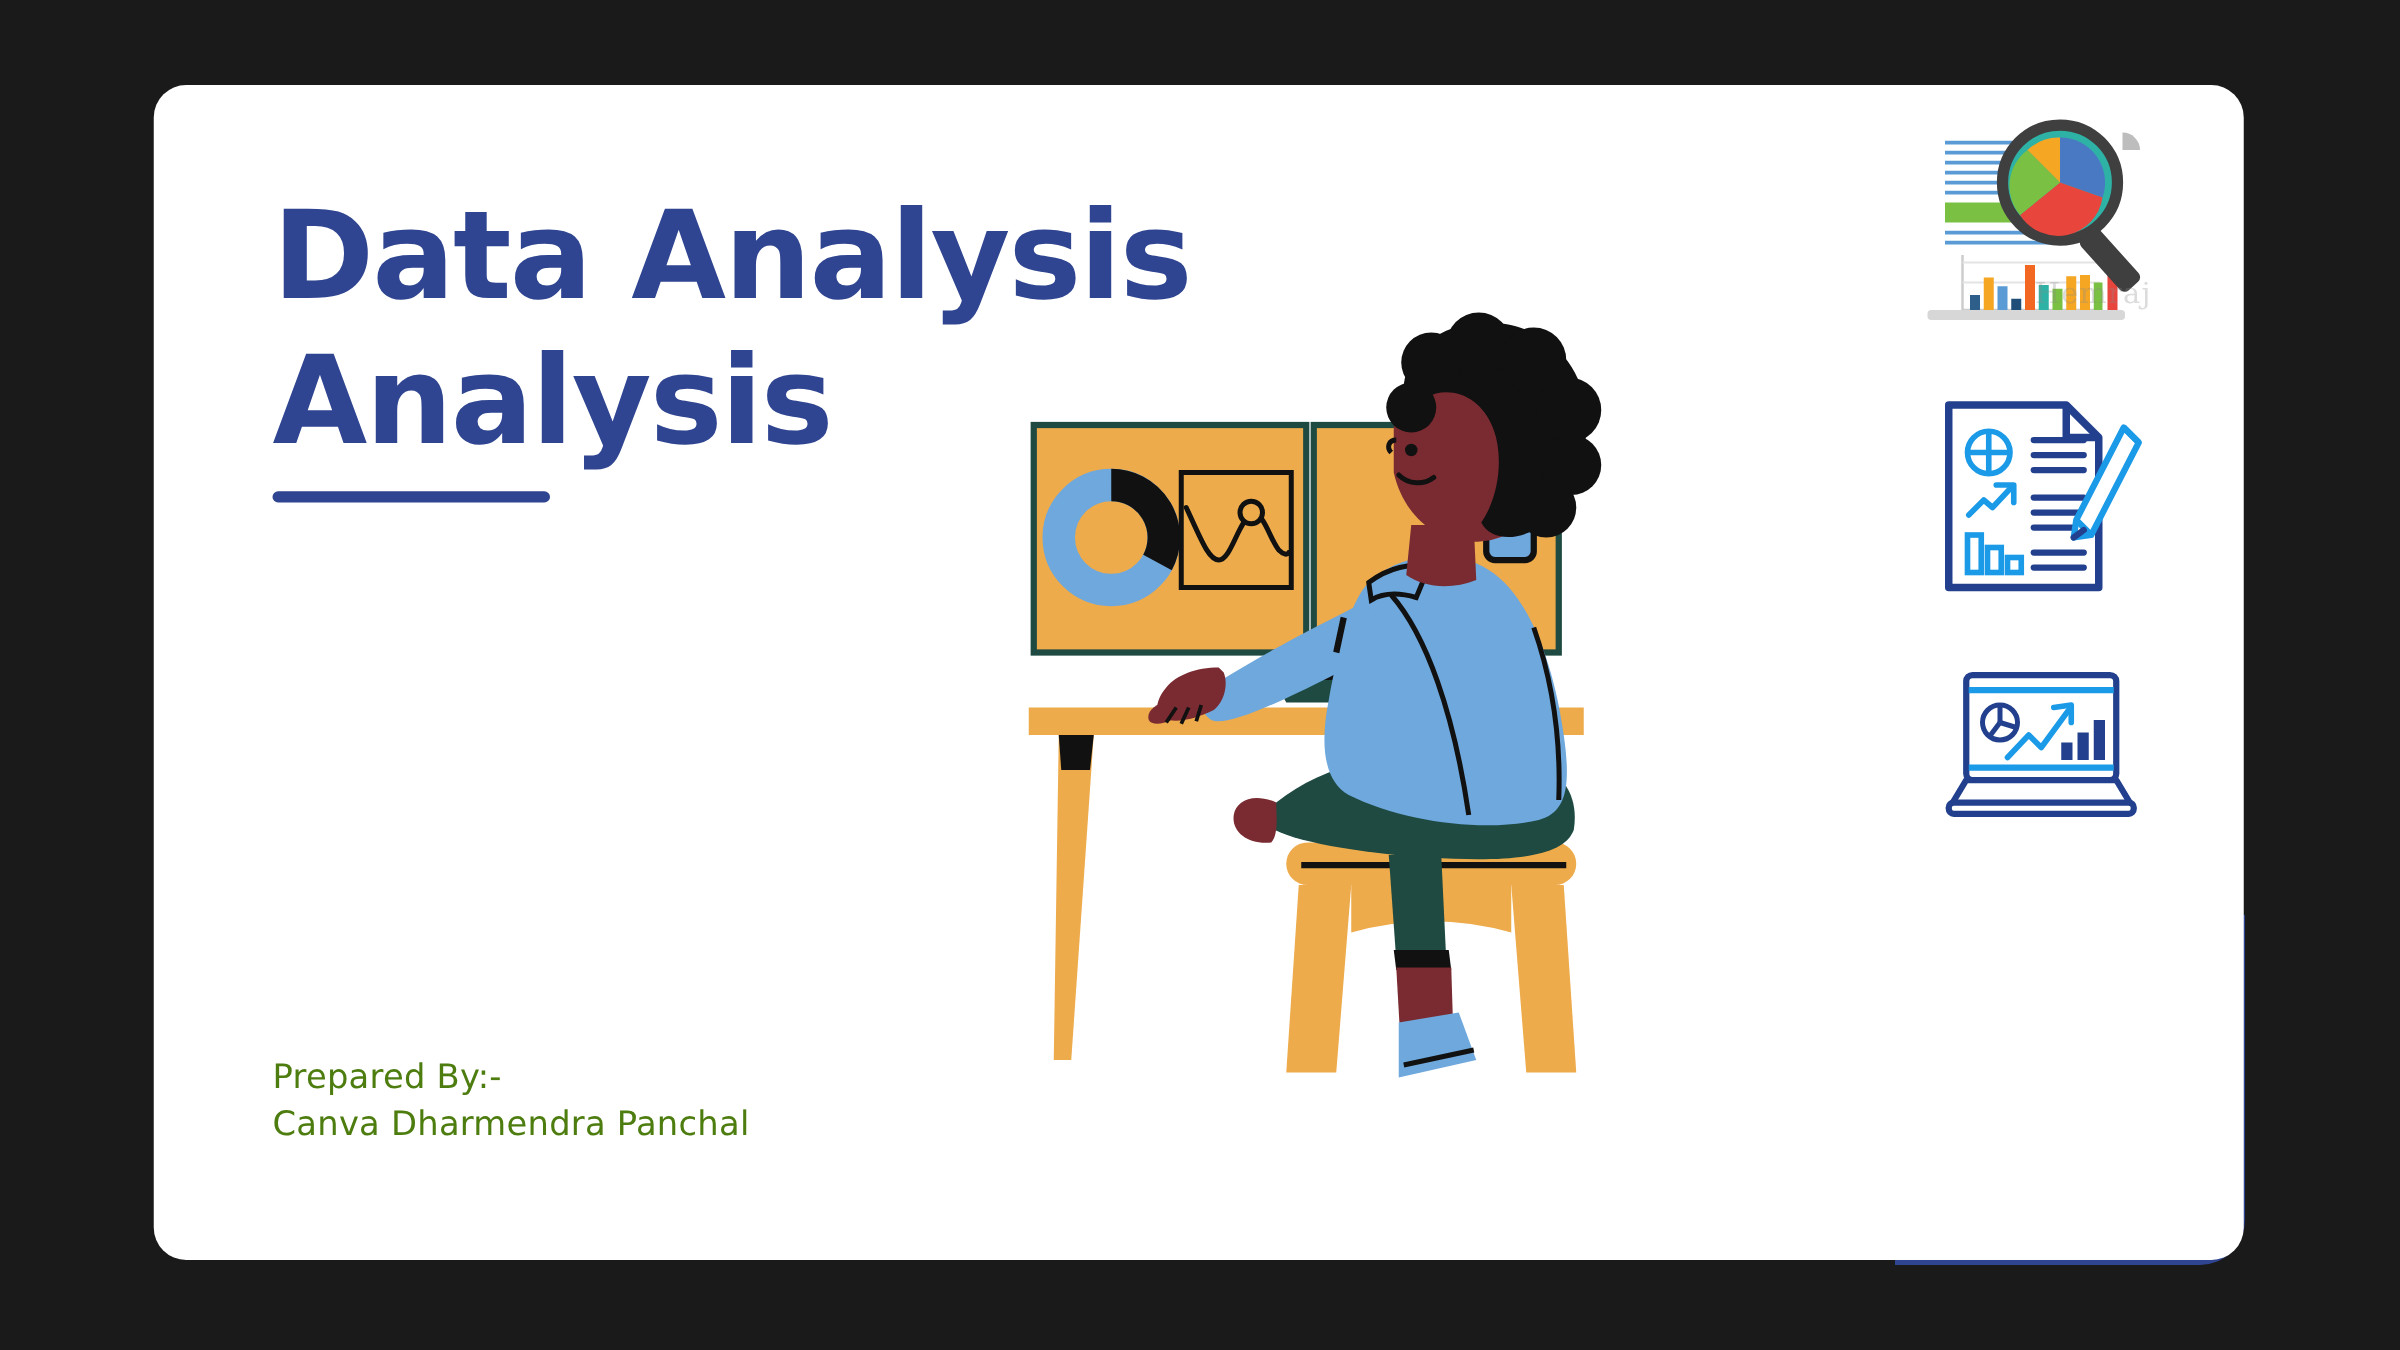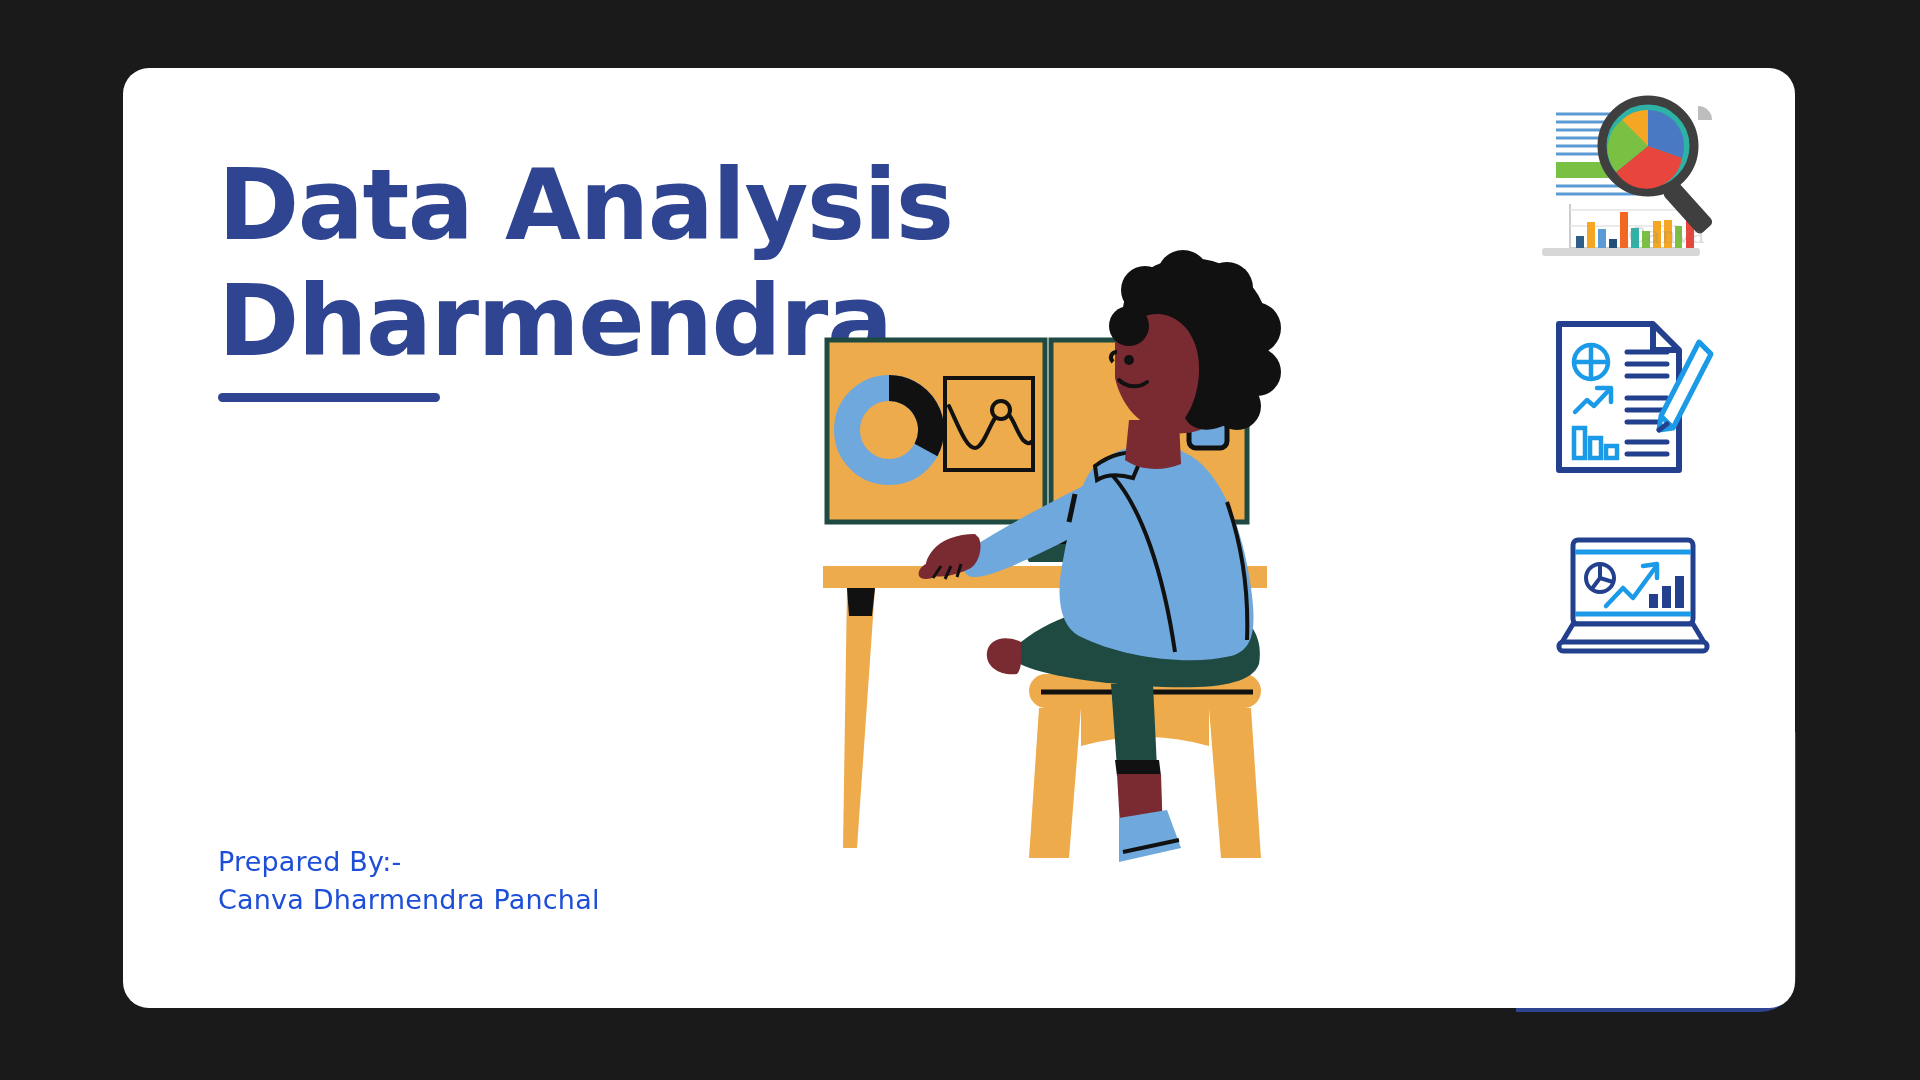--- a/index.html
+++ b/index.html
@@ -81,21 +81,21 @@
     height: 9px;
     background: #2f4591;
     border-radius: 6px;
   }
 
   
   #prepared-block {
     position: absolute;
     left: 95px;
     top: 775px;
-    color: #1d4ed8;
+    color: #4d7c0f;
     font-family: "DejaVu Sans", sans-serif;
     font-size: 27px;
     line-height: 1.42;
     font-weight: 400;
     letter-spacing: 0.2px;
   }
   #prepared-block span { display: block; white-space: nowrap; }
 
   
   #analyst-illustration {
@@ -138,21 +138,21 @@
 <div id="slide-root">
 
   <div class="corner-bracket" id="bracket-tl"></div>
   <div class="corner-bracket" id="bracket-br"></div>
 
   <div id="slide-card">
 
     <div id="title-block">
       <h1 class="slide-title">
         <span class="title-line">Data Analysis</span>
-        <span class="title-line">Dharmendra</span>
+        <span class="title-line">Analysis</span>
       </h1>
       <div id="title-rule"></div>
     </div>
 
     <div id="prepared-block">
       <span>Prepared By:-</span>
       <span>Canva Dharmendra Panchal</span>
     </div>
 
     <div id="analyst-illustration">
@@ -368,15 +368,15 @@
           </g>
 
           <path d="M 22 90 L 142 90 L 154 110 L 10 110 Z" fill="#ffffff" stroke="#23408e" stroke-width="5" stroke-linejoin="round"></path>
           <rect x="8" y="108" width="148" height="9" rx="4" fill="#ffffff" stroke="#23408e" stroke-width="5"></rect>
         </svg>
       </div>
     </div>
 
   </div>
 
-  <div id="magnifier-watermark">Canva</div>
+  <div id="magnifier-watermark">Hemraj</div>
 
 </div>
 
 </body></html>

